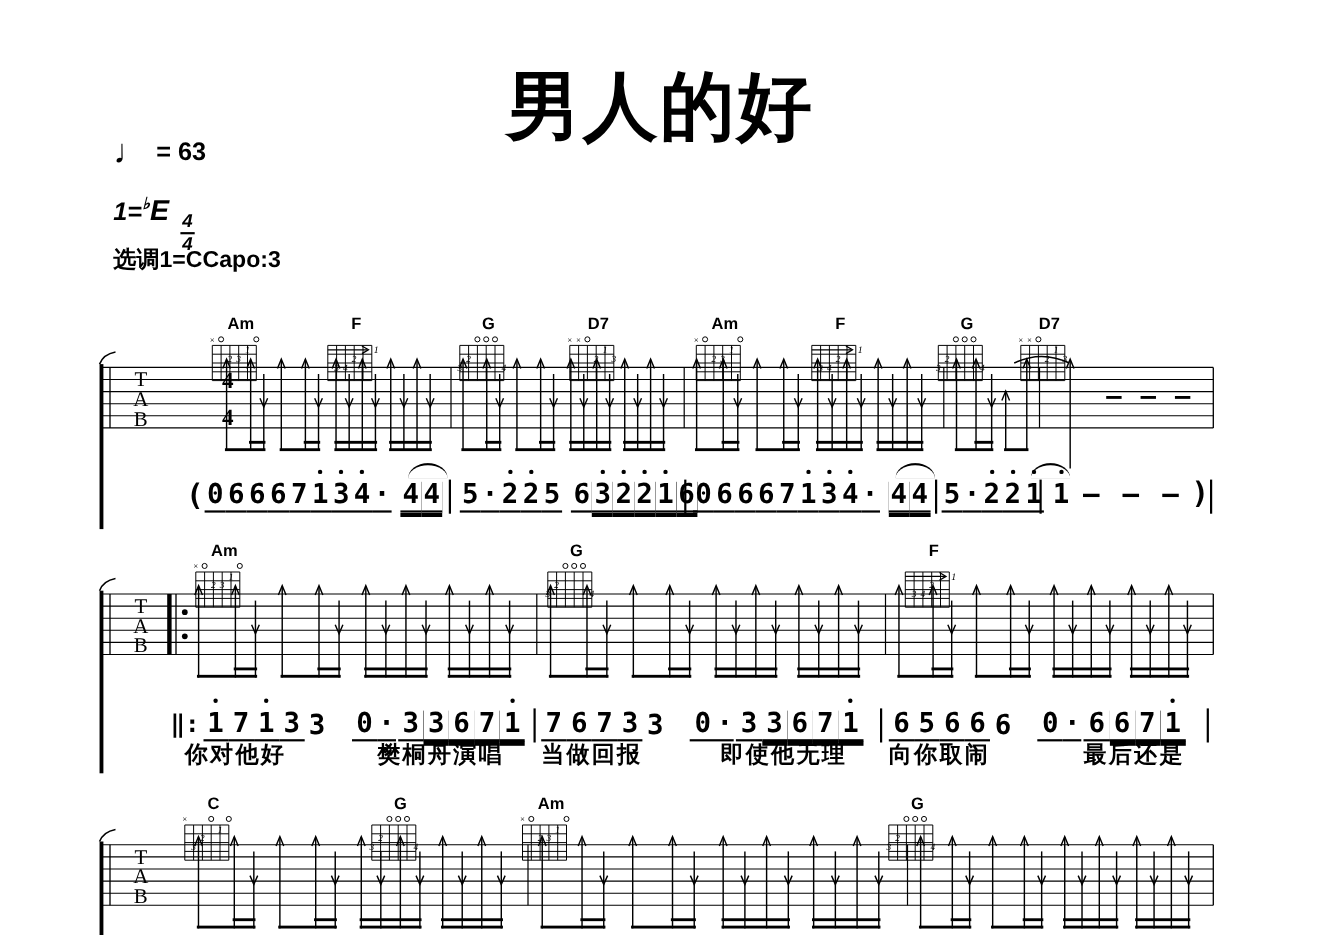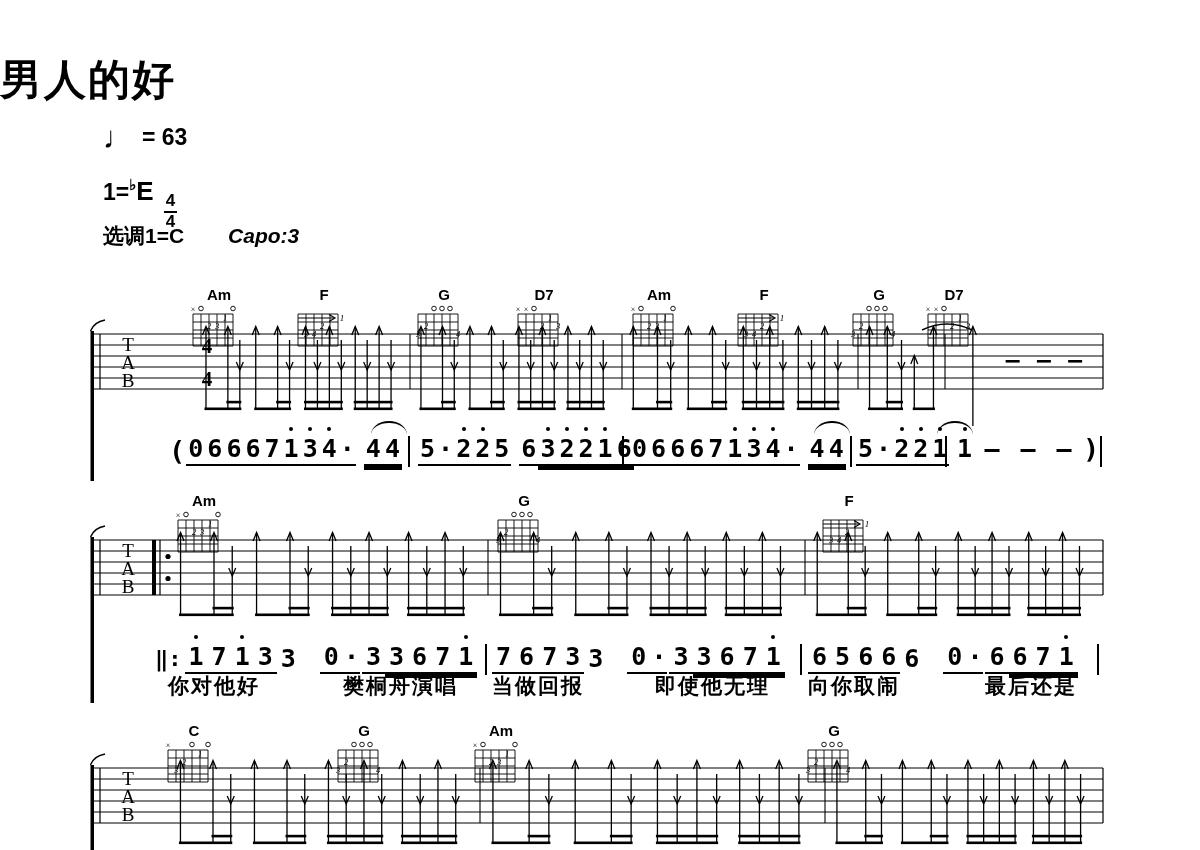--- a/index.html
+++ b/index.html
@@ -1,30 +1,30 @@
 <!DOCTYPE html>
 <html><head>
 <meta charset="utf-8">
 <style>
   html,body{margin:0;padding:0;background:#fff;}
   .page{position:relative;width:1200px;height:850px;background:#fff;color:#000;
         font-family:"Liberation Sans",sans-serif;overflow:hidden;}
   .abs{position:absolute;}
-  .title{top:52px;left:0;width:100%;font-size:42px;font-weight:900;letter-spacing:2px;}
+  .title{top:52px;left:0;width:100%;text-align:center;font-size:68px;font-weight:900;letter-spacing:2px;}
   .subtitle{top:125px;left:0;width:100%;text-align:center;font-size:27px;font-weight:700;}
   .tempo{top:120px;left:103px;font-size:23px;font-weight:700;}
   .tempo .note{font-size:31px;font-weight:400;vertical-align:-3px;margin-right:8px;}
-  .keyline{top:176px;left:103px;font-size:23px;font-weight:700;}
+  .keyline{top:176px;left:103px;font-size:23px;font-weight:700;font-style:italic;}
   .keyline .flat{font-size:15px;vertical-align:10px;}
   .keyline .klet{font-size:26px;}
   .frac{display:inline-flex;flex-direction:column;align-items:center;font-size:17px;line-height:1.05;
         vertical-align:-6px;margin-left:10px;font-weight:700;}
   .frac .t{border-bottom:2px solid #000;padding:0 2px 1px;}
   .tuning{top:222px;left:103px;font-size:21px;font-weight:700;}
-  .tuning .capo{margin-left:44px;font-style:italic;}
+  .tuning .capo{}
   .credits{top:170px;left:952px;font-size:22px;font-weight:700;line-height:1.27;white-space:nowrap;}
   
   .chord{position:absolute;width:64px;text-align:center;margin-top:16px;}
   .chord .cname{font-size:15px;font-weight:700;line-height:14px;height:14px;}
   
   .mline{position:absolute;height:36px;}
   .mmeasure{position:absolute;top:0;display:flex;align-items:flex-end;white-space:nowrap;}
   .tok{position:relative;display:inline-block;text-align:center;padding:0 2px 1px;
        font-family:"DejaVu Sans Mono","DejaVu Sans",monospace;font-weight:700;font-size:25px;line-height:29px;}
   .l2 .tok{padding:0 4px 1px;}

